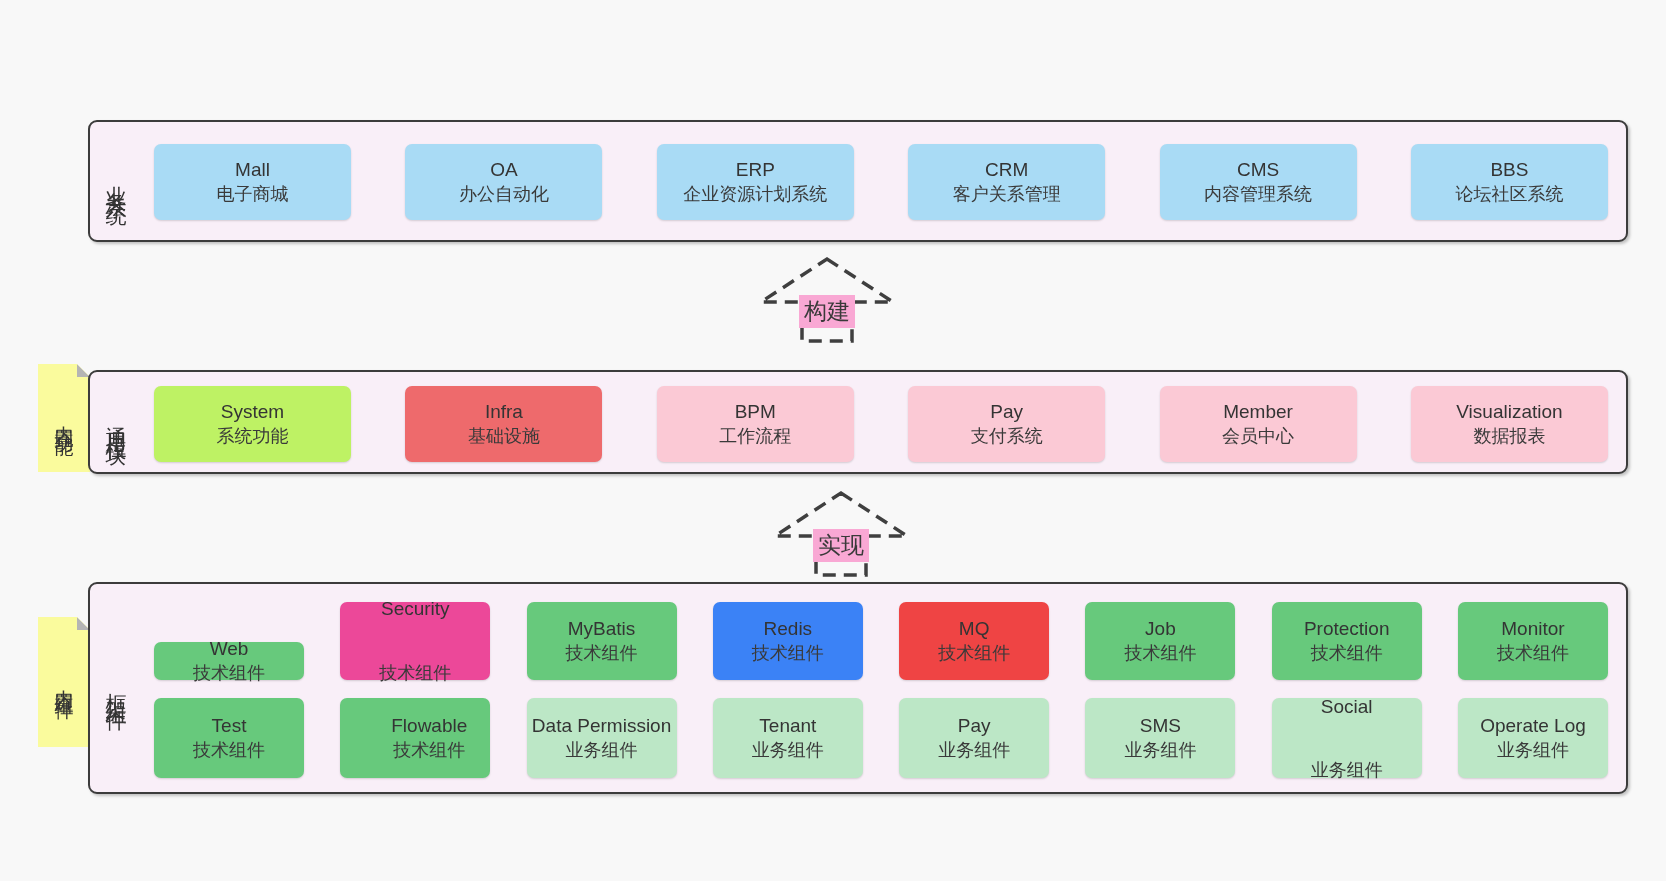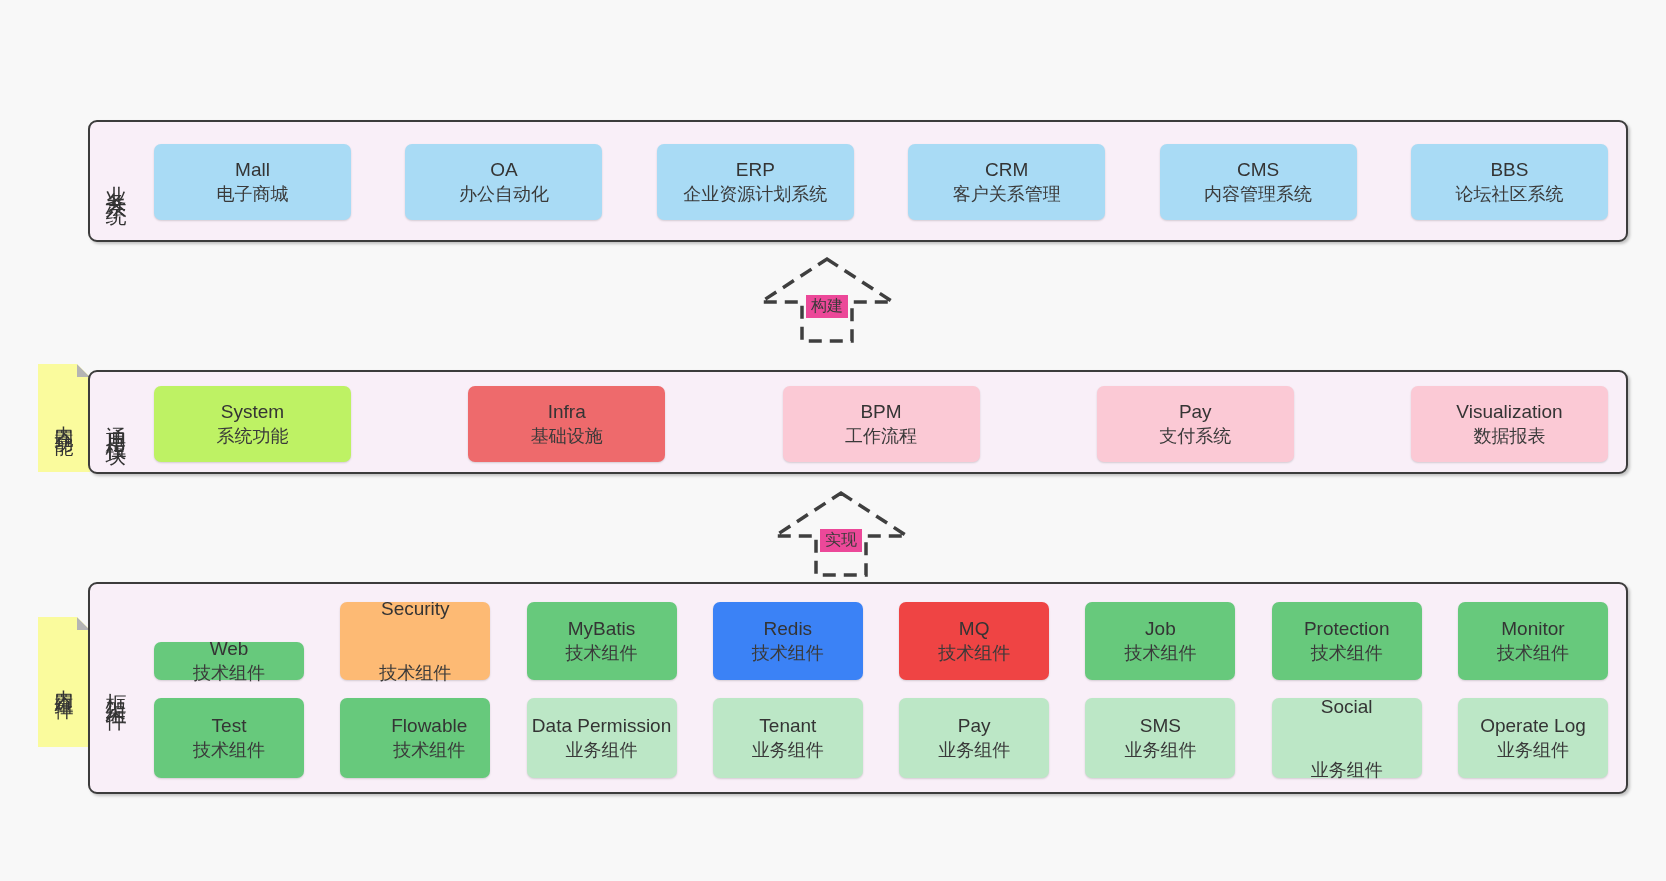--- a/index.html
+++ b/index.html
@@ -74,23 +74,23 @@
     width:142px;height:90px;
     z-index:1;
   }
   .arrow-1{left:756px;top:255px;}
   .arrow-2{left:770px;top:489px;}
   .arrow svg{position:absolute;left:0;top:0;}
   .arrow-label{
     position:absolute;
     left:50%;top:40px;
     transform:translateX(-50%);
-    background:#ec4899;
+    background:#f9a8d4;
     padding:1px 5px;
-    font-size:16px;
+    font-size:23px;
     color:#3a3a3a;
     white-space:nowrap;
   }
   
   .sticky{
     position:absolute;
     left:38px;
     width:52px;
     background:#fafb9d;
     box-shadow:1px 2px 3px rgba(0,0,0,.2);
@@ -178,20 +178,24 @@
         </div>
         <div class="box" style="background: rgb(251, 201, 213);">
           <div class="box-title">BPM</div>
           <div class="box-sub">工作流程</div>
         </div>
         <div class="box" style="background: rgb(251, 201, 213);">
           <div class="box-title">Pay</div>
           <div class="box-sub">支付系统</div>
         </div>
         <div class="box" style="background: rgb(251, 201, 213);">
+          <div class="box-title">Member</div>
+          <div class="box-sub">会员中心</div>
+        </div>
+        <div class="box" style="background: rgb(251, 201, 213);">
           <div class="box-title">Visualization</div>
           <div class="box-sub">数据报表</div>
         </div>
       </div>
   </section>
 
   <div class="arrow arrow-2">
     <svg width="142" height="90" viewBox="0 0 142 90">
       <polygon points="71,4 137,47 96,47 96,86 46,86 46,47 5,47" fill="none" stroke="#3f3f3f" stroke-width="3.5" stroke-dasharray="13 8"></polygon>
     </svg>
@@ -203,21 +207,21 @@
     <span class="sticky-text">内置组件</span>
   </div>
 
   <section class="band band-3">
     <div class="band-label">框架组件</div>
     <div class="box-row row-a">
         <div class="box" style="background: rgb(103, 201, 124); margin-top: 40px;">
           <div class="box-title">Web</div>
           <div class="box-sub">技术组件</div>
         </div>
-        <div class="box" style="background: #fdba74; gap: 40px;">
+        <div class="box" style="background: #ec4899; gap: 40px;">
           <div class="box-title">Security</div>
           <div class="box-sub">技术组件</div>
         </div>
         <div class="box" style="background: rgb(103, 201, 124);">
           <div class="box-title">MyBatis</div>
           <div class="box-sub">技术组件</div>
         </div>
         <div class="box" style="background: #3b82f6;">
           <div class="box-title">Redis</div>
           <div class="box-sub">技术组件</div>

